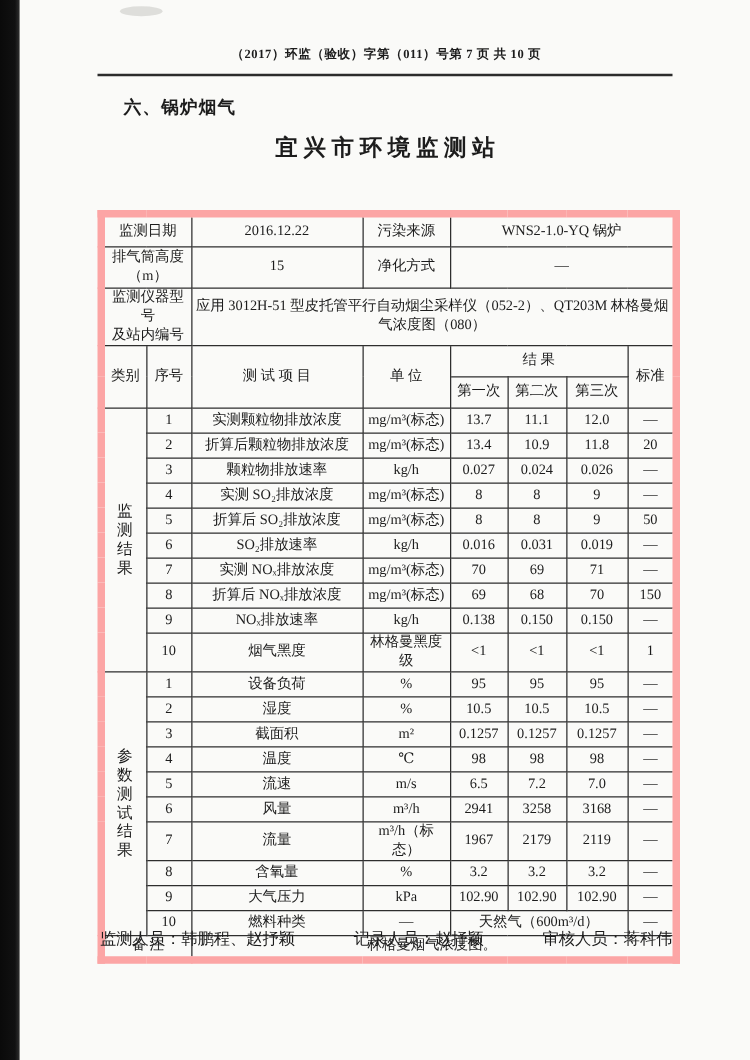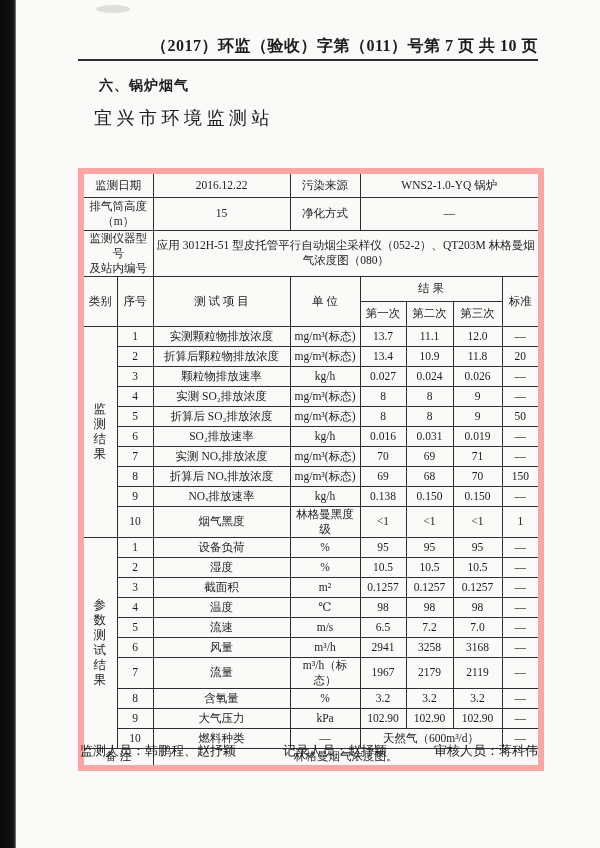--- a/index.html
+++ b/index.html
@@ -12,34 +12,34 @@
   .scan-edge{
     position:absolute;left:0;top:0;width:16px;height:848px;
     background:linear-gradient(to right,#0a0a0a 0,#111 12px,#2a2a2a 15px,#b9b9b5 16px);
   }
   .smudge{
     position:absolute;left:96px;top:5px;width:34px;height:8px;
     background:#c6c6c2;border-radius:50%;opacity:.55;
   }
   .doc-header{
     position:absolute;left:80px;top:36px;width:458px;
-    display:flex;justify-content:flex-end;
-    font-size:16px;font-weight:bold;letter-spacing:.5px;
+    display:flex;justify-content:center;
+    font-size:10px;font-weight:bold;letter-spacing:.5px;
   }
   .header-rule{
     position:absolute;left:78px;top:59px;width:460px;
     border-top:2px solid #2c2c2c;
   }
   .section-heading{
     position:absolute;left:84px;top:77px;
     font-size:14px;font-weight:bold;letter-spacing:1px;margin-left:15px;
   }
   .main-title{
-    position:absolute;left:94px;top:106px;width:460px;
-    text-align:left;font-size:18px;font-weight:normal;
+    position:absolute;left:78px;top:106px;width:460px;
+    text-align:center;font-size:18px;font-weight:bold;
   }
   .sub-title{
     position:absolute;left:78px;top:138px;width:460px;
     text-align:center;font-size:17px;font-weight:bold;
   }
   table.report{
     position:absolute;left:78px;top:168px;width:460px;
     border-collapse:collapse;table-layout:fixed;
     border:6px solid #fca5a5;
     font-size:11.5px;

